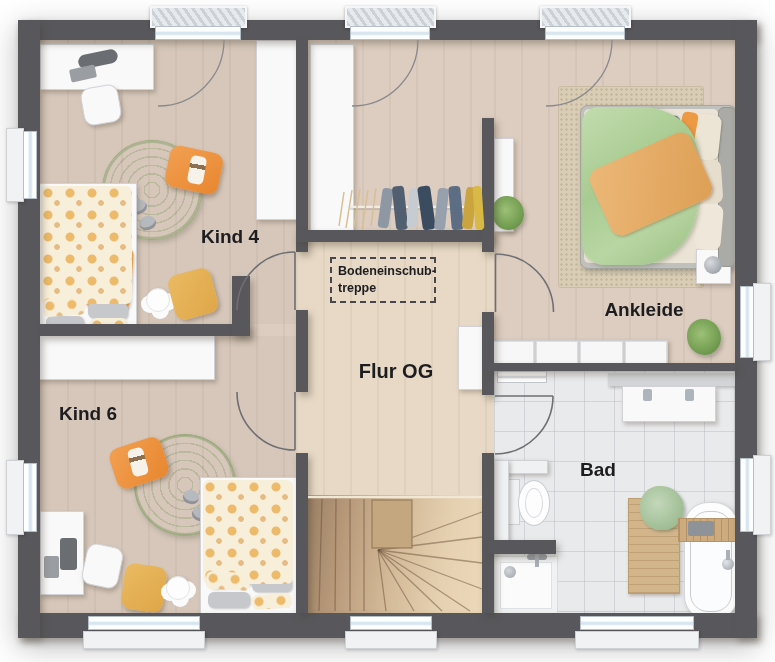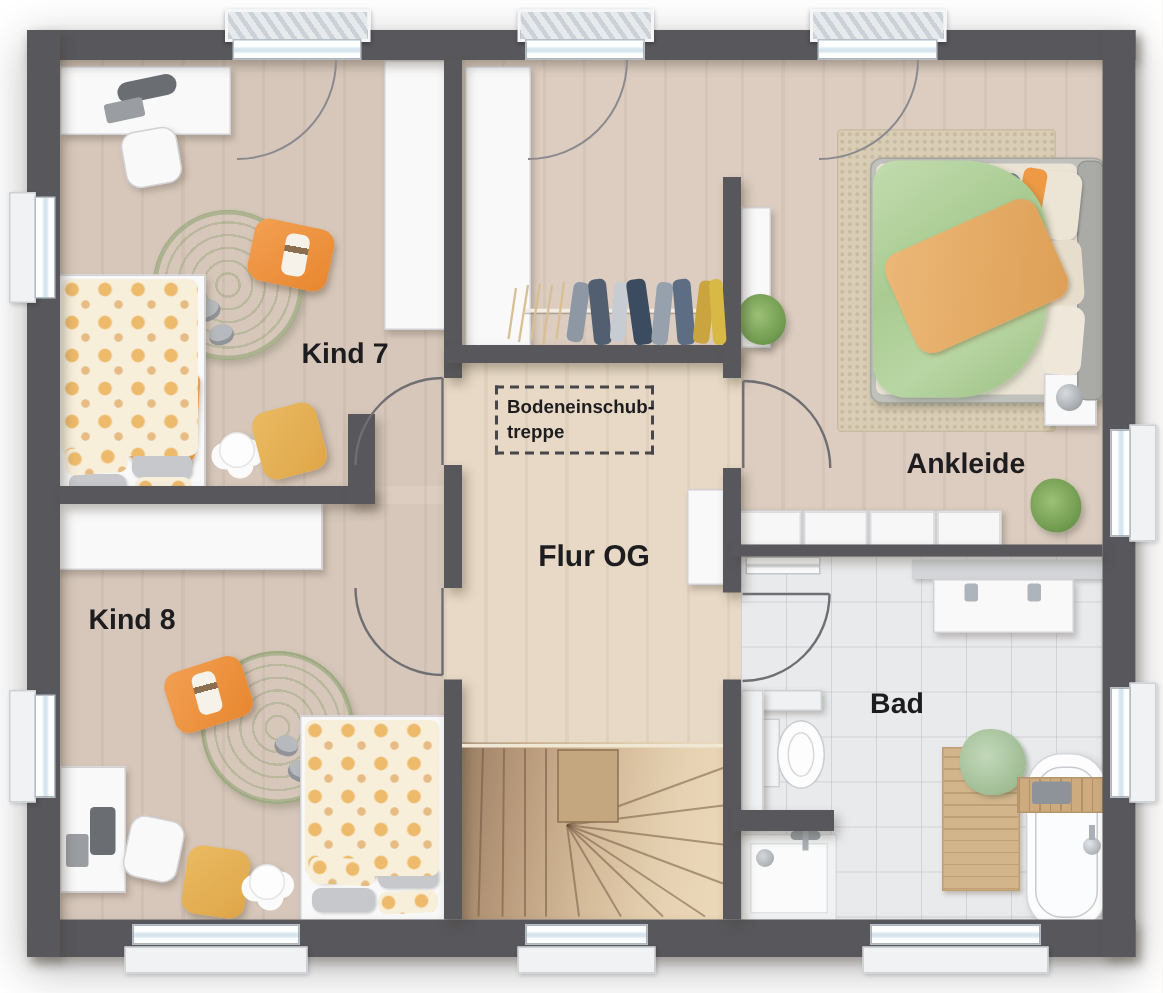--- a/index.html
+++ b/index.html
@@ -257,22 +257,22 @@
         <rect x="408" y="188" width="10" height="40" rx="4" fill="#c7ccd2" transform="rotate(5 413 208)"></rect>
         <rect x="420" y="186" width="13" height="44" rx="4" fill="#3c4c60" transform="rotate(-8 426 208)"></rect>
         <rect x="436" y="188" width="11" height="42" rx="4" fill="#97a1ad" transform="rotate(6 441 209)"></rect>
         <rect x="450" y="186" width="12" height="44" rx="4" fill="#5d6e84" transform="rotate(-5 456 208)"></rect>
         <rect x="464" y="187" width="11" height="42" rx="4" fill="#caa53f" transform="rotate(7 469 208)"></rect>
         <rect x="474" y="186" width="9" height="44" rx="4" fill="#d9b945" transform="rotate(-4 478 208)"></rect>
       </g>
     </g>
   </svg>
 
-  <div class="abs lbl" style="left:180px;top:227px;width:100px;">Kind 7</div>
-  <div class="abs lbl" style="left:38px;top:404px;width:100px;">Kind 8</div>
+  <div class="abs lbl" style="left:180px;top:227px;width:100px;">Kind 4</div>
+  <div class="abs lbl" style="left:38px;top:404px;width:100px;">Kind 6</div>
   <div class="abs lbl" style="left:588px;top:300px;width:112px;">Ankleide</div>
   <div class="abs lbl" style="left:570px;top:460px;width:56px;">Bad</div>
   <div class="abs lbl lbl-big" style="left:340px;top:360px;width:112px;">Flur OG</div>
   <div class="abs dashedbox" style="left:330px;top:257px;width:90px;">
     <div>Bodeneinschub-</div>
     <div>treppe</div>
   </div>
 
 </div>
 

